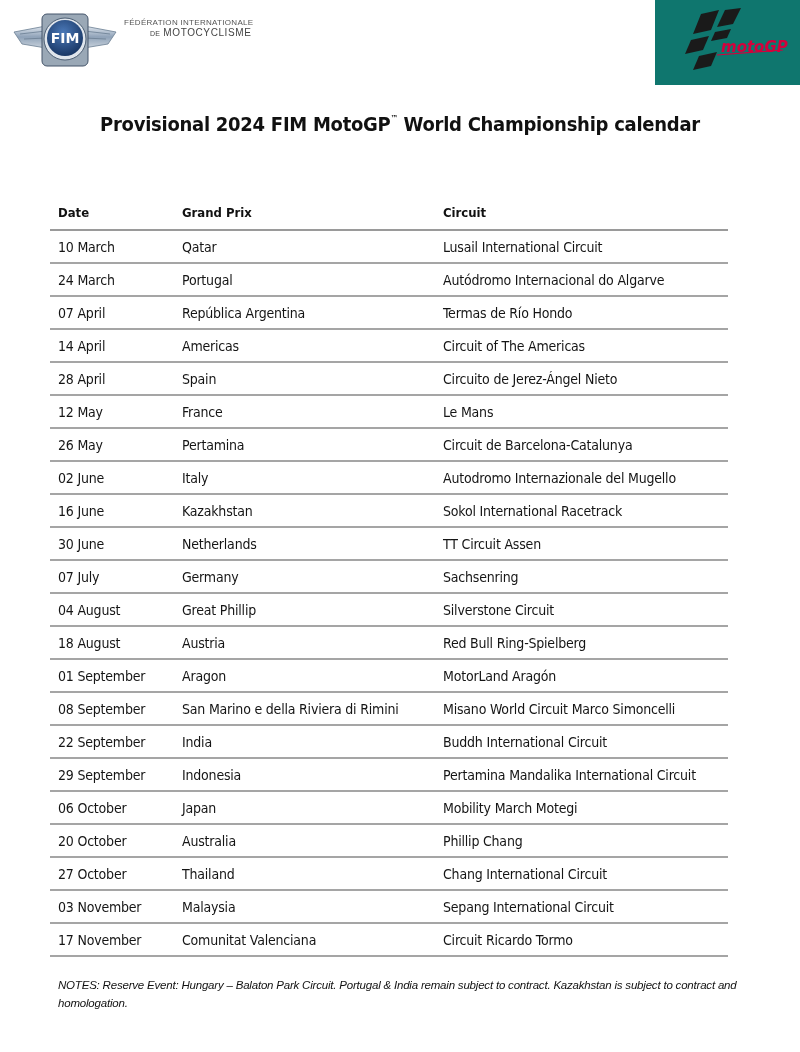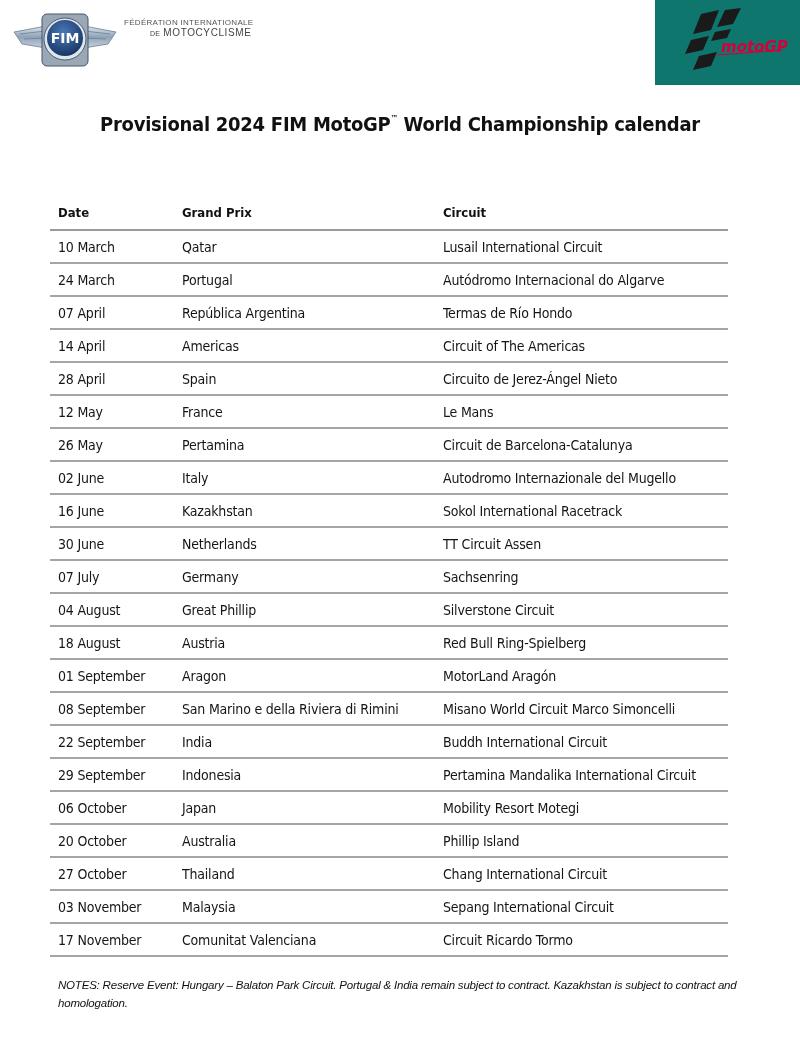--- a/index.html
+++ b/index.html
@@ -169,26 +169,26 @@
         <td>Buddh International Circuit</td>
       </tr>
       <tr>
         <td>29 September</td>
         <td>Indonesia</td>
         <td>Pertamina Mandalika International Circuit</td>
       </tr>
       <tr>
         <td>06 October</td>
         <td>Japan</td>
-        <td>Mobility Resort Motegi</td>
+        <td>Mobility March Motegi</td>
       </tr>
       <tr>
         <td>20 October</td>
         <td>Australia</td>
-        <td>Phillip Island</td>
+        <td>Phillip Chang</td>
       </tr>
       <tr>
         <td>27 October</td>
         <td>Thailand</td>
         <td>Chang International Circuit</td>
       </tr>
       <tr>
         <td>03 November</td>
         <td>Malaysia</td>
         <td>Sepang International Circuit</td>

